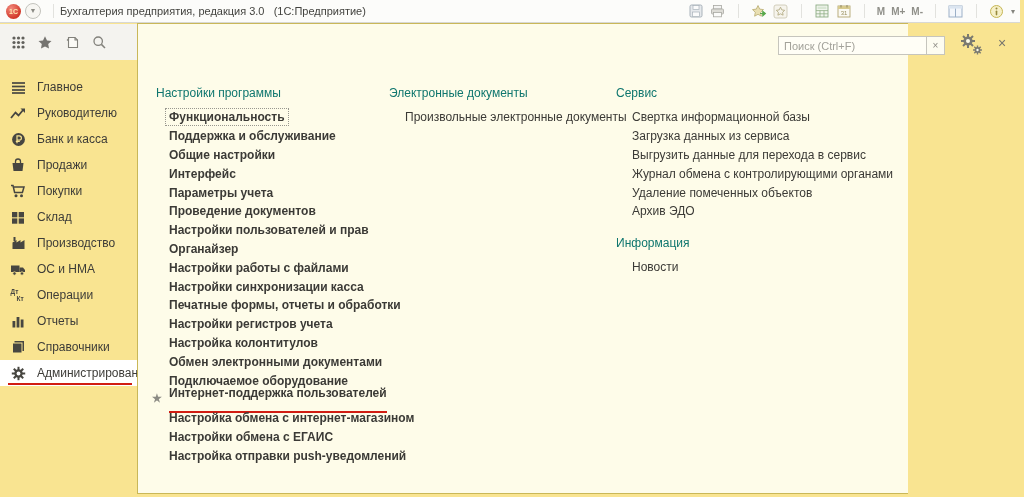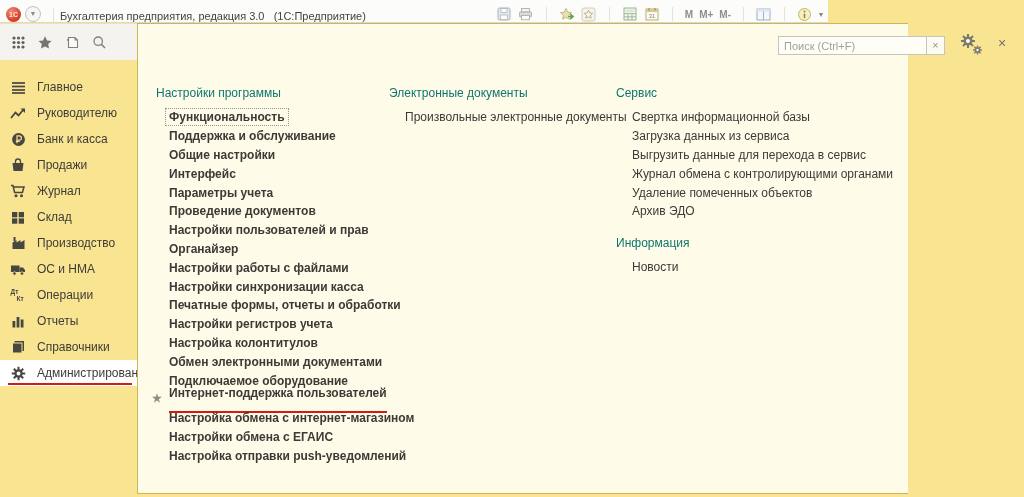--- a/index.html
+++ b/index.html
@@ -3,23 +3,23 @@
 <meta charset="utf-8">
 <style>
   html,body{margin:0;padding:0;}
   body{
     position:relative;width:1024px;height:497px;overflow:hidden;
     font-family:"Liberation Sans",sans-serif;background:#f9e491;
     -webkit-font-smoothing:antialiased;
   }
   
   .titlebar{
-    position:absolute;left:0;top:0;width:828px;height:23px;
+    position:absolute;left:0;top:0;width:1020px;height:23px;
     background:#fcfcfa;border-bottom:1px solid #d8d8d4;
-    display:flex;align-items:flex-end;box-sizing:border-box;
+    display:flex;align-items:center;box-sizing:border-box;
   }
   .logo-1c{
     width:15px;height:15px;border-radius:50%;margin:0 4px 0 6px;
     background:radial-gradient(circle at 35% 30%,#f2897c,#d2392a 70%);
     color:#ffe9b0;font-size:7px;font-weight:bold;
     display:flex;align-items:center;justify-content:center;flex:0 0 auto;
   }
   .menu-drop-btn{
     width:14px;height:14px;border-radius:50%;border:1px solid #c3c3bd;
     background:#f7f6f2;color:#8a8a84;font-size:7px;line-height:13px;text-align:center;
@@ -248,21 +248,21 @@
     <span>Продажи</span>
   </div>
   <div class="side-item">
     <span class="sic">
         <svg width="16" height="14" viewBox="0 0 16 14">
           <path d="M1 1.5h2l1.6 7h7.8l1.6-5.5H4" fill="none" stroke="#474641" stroke-width="1.5"></path>
           <circle cx="6" cy="11.7" r="1.5" fill="#474641"></circle>
           <circle cx="11.5" cy="11.7" r="1.5" fill="#474641"></circle>
         </svg>
       </span>
-    <span>Журнал</span>
+    <span>Покупки</span>
   </div>
   <div class="side-item">
     <span class="sic">
         <svg width="14" height="13" viewBox="0 0 14 13">
           <g fill="#474641">
             <rect x="1" y="1" width="5.3" height="5.3"></rect>
             <rect x="7.7" y="1" width="5.3" height="5.3"></rect>
             <rect x="1" y="7.4" width="5.3" height="5.3"></rect>
             <rect x="7.7" y="7.4" width="5.3" height="5.3"></rect>
           </g>

